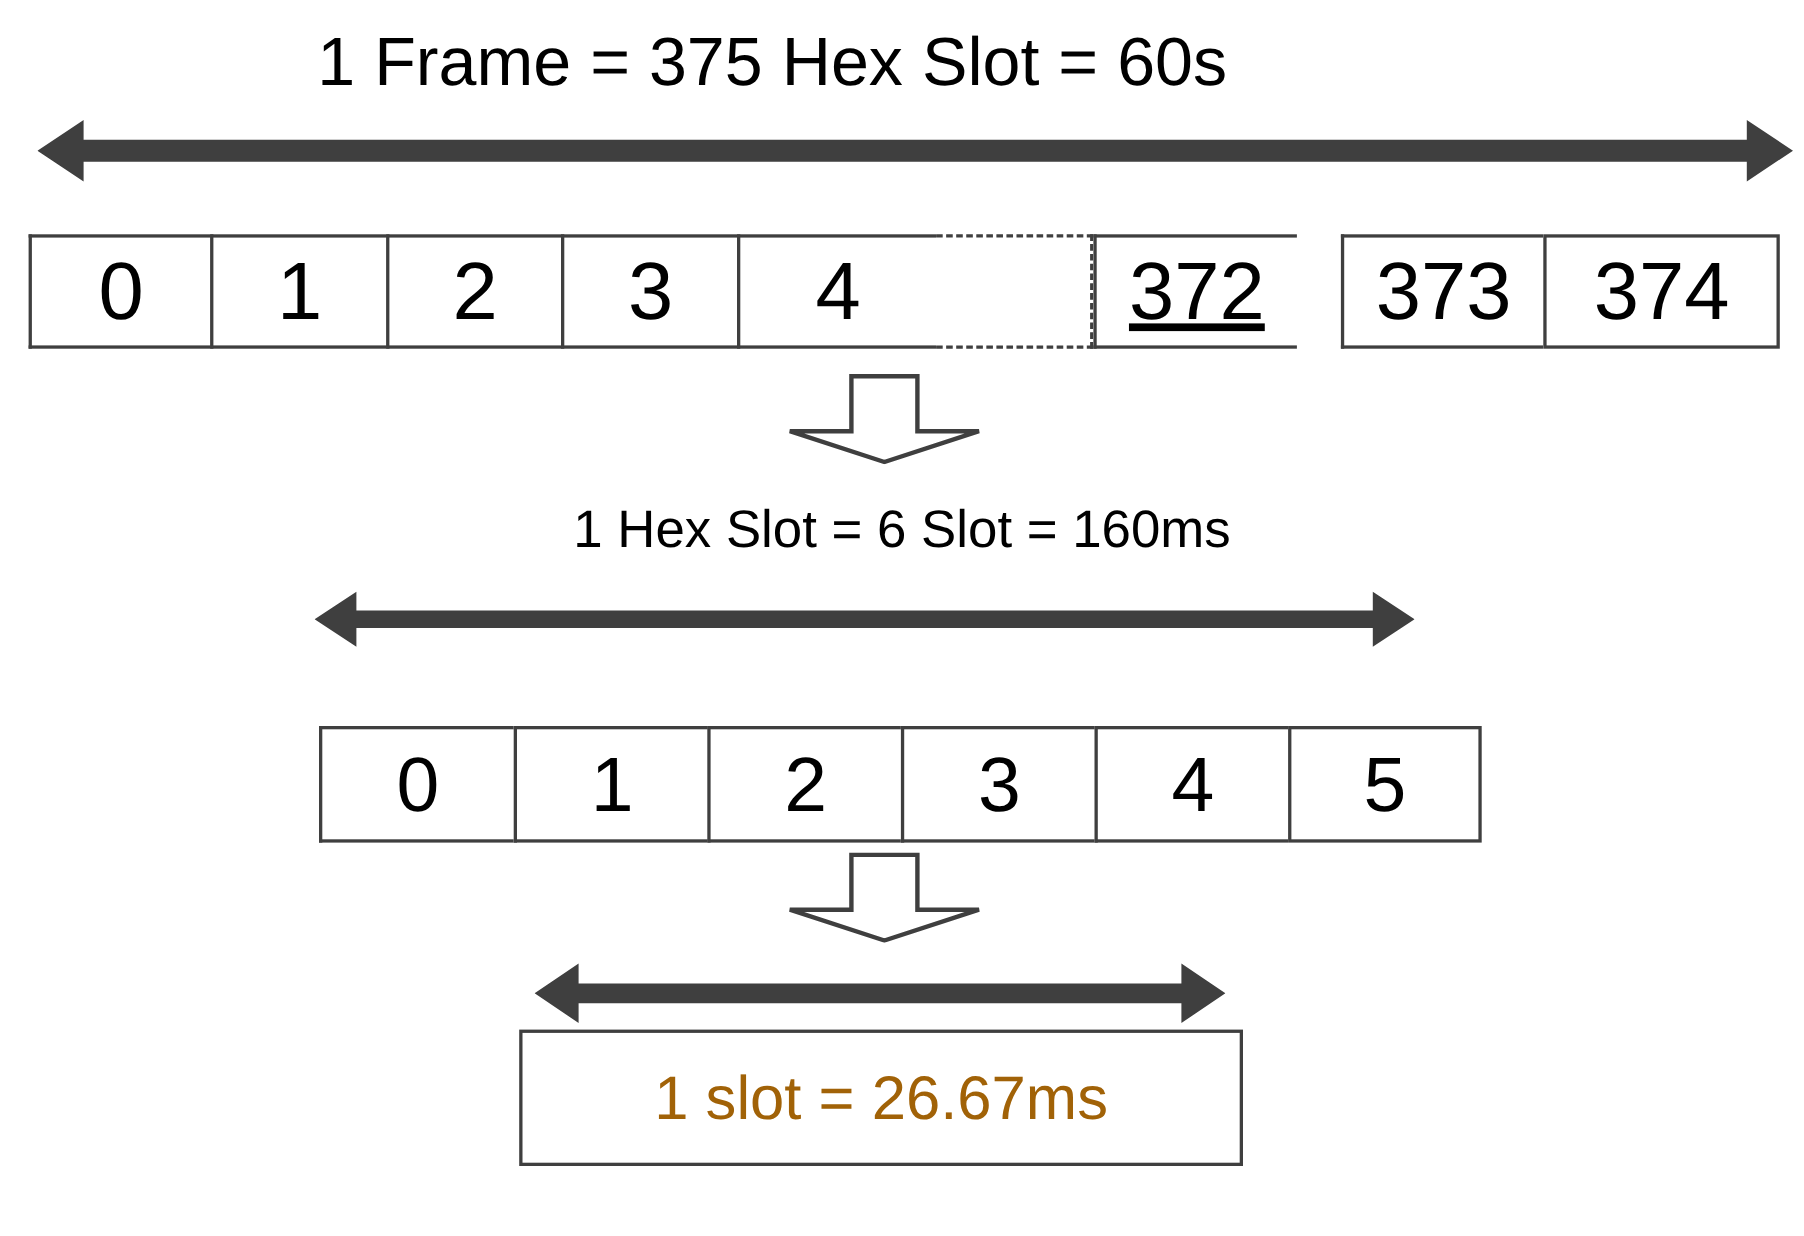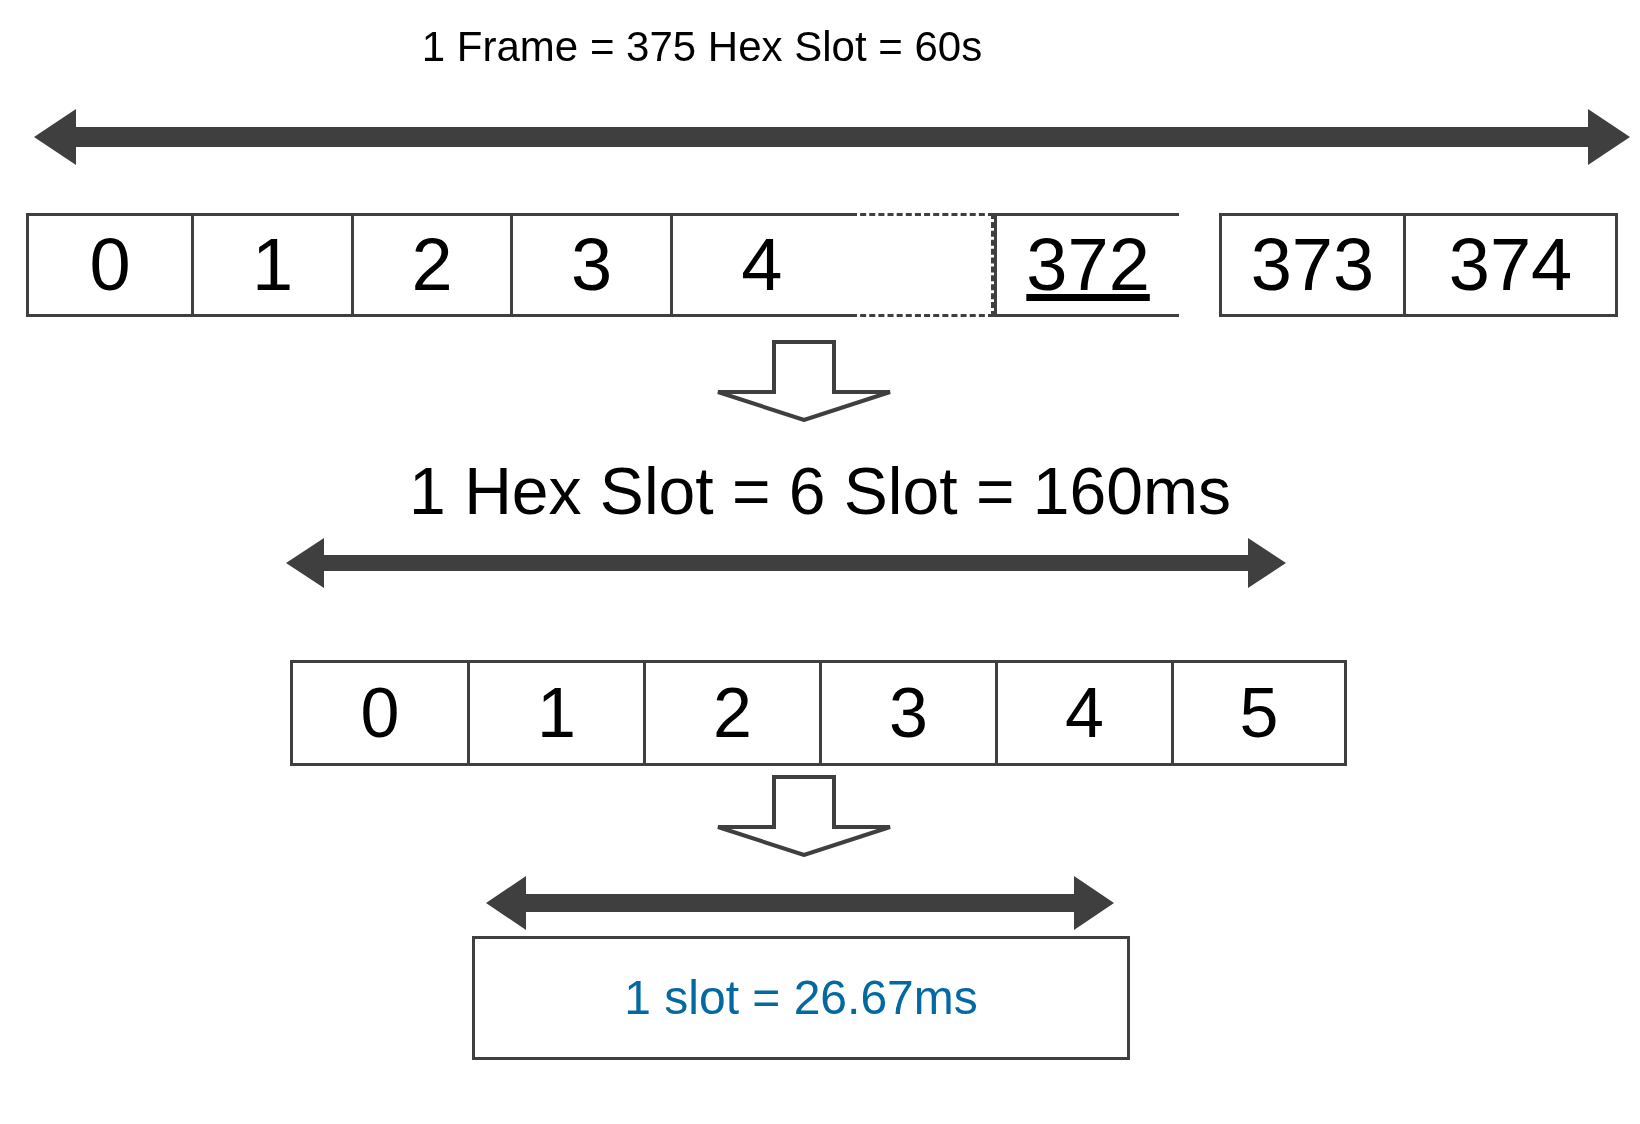--- a/index.html
+++ b/index.html
@@ -23,25 +23,25 @@
   .title {
     position: absolute;
     text-align: center;
     color: #000000;
     font-weight: 400;
     white-space: nowrap;
     line-height: 1;
   }
   #frame-title {
     left: 0; top: 26px; width: 1404px;
-    font-size: 42px;
+    font-size: 62px;
   }
   #hex-title {
     left: 0; top: 458px; width: 1640px;
-    font-size: 66px;
+    font-size: 48px;
   }
 
   
   .slot-row {
     position: absolute;
     display: flex;
     box-sizing: border-box;
   }
   .slot-cell {
     box-sizing: border-box;
@@ -83,22 +83,22 @@
   #slot-box {
     position: absolute;
     left: 472px; top: 936px;
     width: 658px; height: 124px;
     box-sizing: border-box;
     border: 3px solid #3f3f3f;
     background: #ffffff;
     display: flex;
     align-items: center;
     justify-content: center;
-    font-size: 48px;
-    color: #0369a1;
+    font-size: 56px;
+    color: #a16207;
     line-height: 1;
   }
 </style>
 </head>
 <body>
 
 <div id="stage">
 
   <div id="frame-title" class="title">1 Frame = 375 Hex Slot = 60s</div>
 

